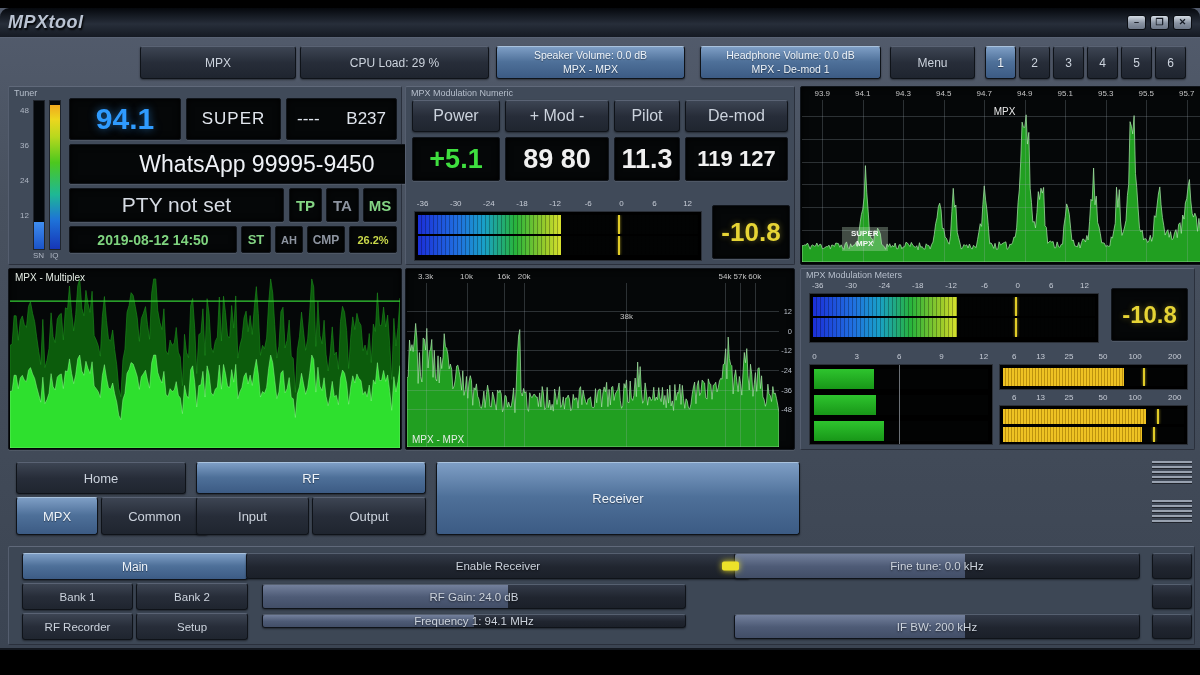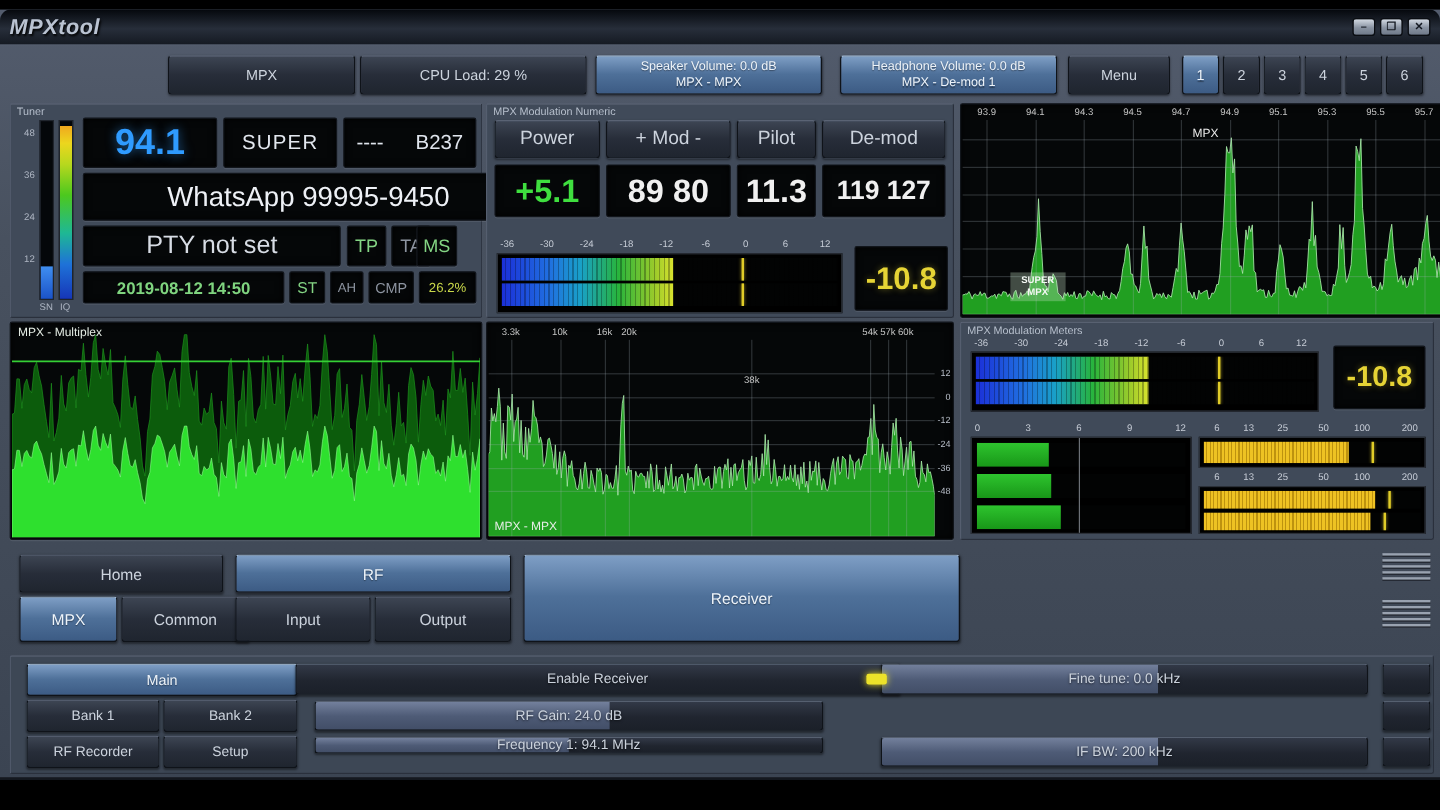--- a/index.html
+++ b/index.html
@@ -36,21 +36,21 @@
 
 .tscale span{position:absolute;font-size:8px;color:#aeb6c3;right:0}
 .vbar{position:absolute;width:12px;background:#04070a;border:1px solid #20252d}
 .vfill{position:absolute;bottom:0;left:0;right:0}
 .vlabel{position:absolute;font-size:8px;color:#aeb6c3}
 .freq{font-size:30px;font-weight:bold;color:#2f9bff;text-shadow:0 0 9px rgba(47,155,255,.55)}
 .station{font-size:17px;color:#e2e7ee;letter-spacing:1px}
 .pi{justify-content:space-between;padding:0 10px;font-size:17px;color:#dfe4ec}
 .rt{font-size:23px;color:#eef1f6}
 .pty{font-size:21px;color:#d7dce4}
-.flag{font-weight:normal}
+.flag{font-weight:bold}
 .g{color:#84d584}.gray{color:#8d94a0}.yg{color:#c9d84a}.dt{color:#7fd47f;font-weight:bold}
 
 .hdr{position:static;height:32px;font-size:16px}
 .val{position:static;height:44px;font-size:27px;font-weight:bold;color:#f0f0f0}
 .scale-row{position:absolute;height:11px;font-size:8px;color:#c6ccd6}
 .scale-row span{position:absolute;top:0;transform:translateX(-50%)}
 .barsbox{position:absolute;background:#000;border:1px solid #2b3038;padding:3px}
 .hbar{position:relative;height:19px;background:#020303;margin-bottom:2px;overflow:hidden}
 .hfill{position:absolute;left:0;top:0;bottom:0;
   background:linear-gradient(90deg,#1b2fd8 0%,#2070e0 28%,#19a0c8 46%,#28b43c 68%,#9fcc2a 90%,#d8e22e 100%)}
@@ -145,21 +145,21 @@
     <div class="disp freq" style="left:60px;top:11px;width:112px;height:42px">94.1</div>
     <div class="disp station" style="left:177px;top:11px;width:95px;height:42px">SUPER</div>
     <div class="disp pi" style="left:277px;top:11px;width:111px;height:42px">
       <span>----</span>
       <span>B237</span>
     </div>
     <div class="disp rt" style="left:60px;top:57px;width:376px;height:40px">WhatsApp 99995-9450</div>
     <div class="disp pty" style="left:60px;top:101px;width:215px;height:34px">PTY not set</div>
     <div class="disp flag g" style="left:280px;top:101px;width:33px;height:34px;font-size:15px">TP</div>
     <div class="disp flag gray" style="left:317px;top:101px;width:33px;height:34px;font-size:15px">TA</div>
-    <div class="disp flag g" style="left:338px;top:101px;width:34px;height:34px;font-size:15px">MS</div>
+    <div class="disp flag g" style="left:354px;top:101px;width:34px;height:34px;font-size:15px">MS</div>
     <div class="disp dt" style="left:60px;top:139px;width:168px;height:27px;font-size:14px">2019-08-12 14:50</div>
     <div class="disp flag g" style="left:232px;top:139px;width:30px;height:27px;font-size:13px">ST</div>
     <div class="disp flag gray" style="left:266px;top:139px;width:28px;height:27px;font-size:11px">AH</div>
     <div class="disp flag gray" style="left:298px;top:139px;width:38px;height:27px;font-size:12px">CMP</div>
     <div class="disp flag yg" style="left:340px;top:139px;width:48px;height:27px;font-size:11px">26.2%</div>
   </div>
 
   <div class="panel" style="left:405px;top:86px;width:390px;height:179px">
     <div class="ptitle">MPX Modulation Numeric</div>
     <div style="position:absolute;left:6px;top:13px;right:6px;display:grid;grid-template-columns:88px 104px 66px 1fr;gap:5px">

